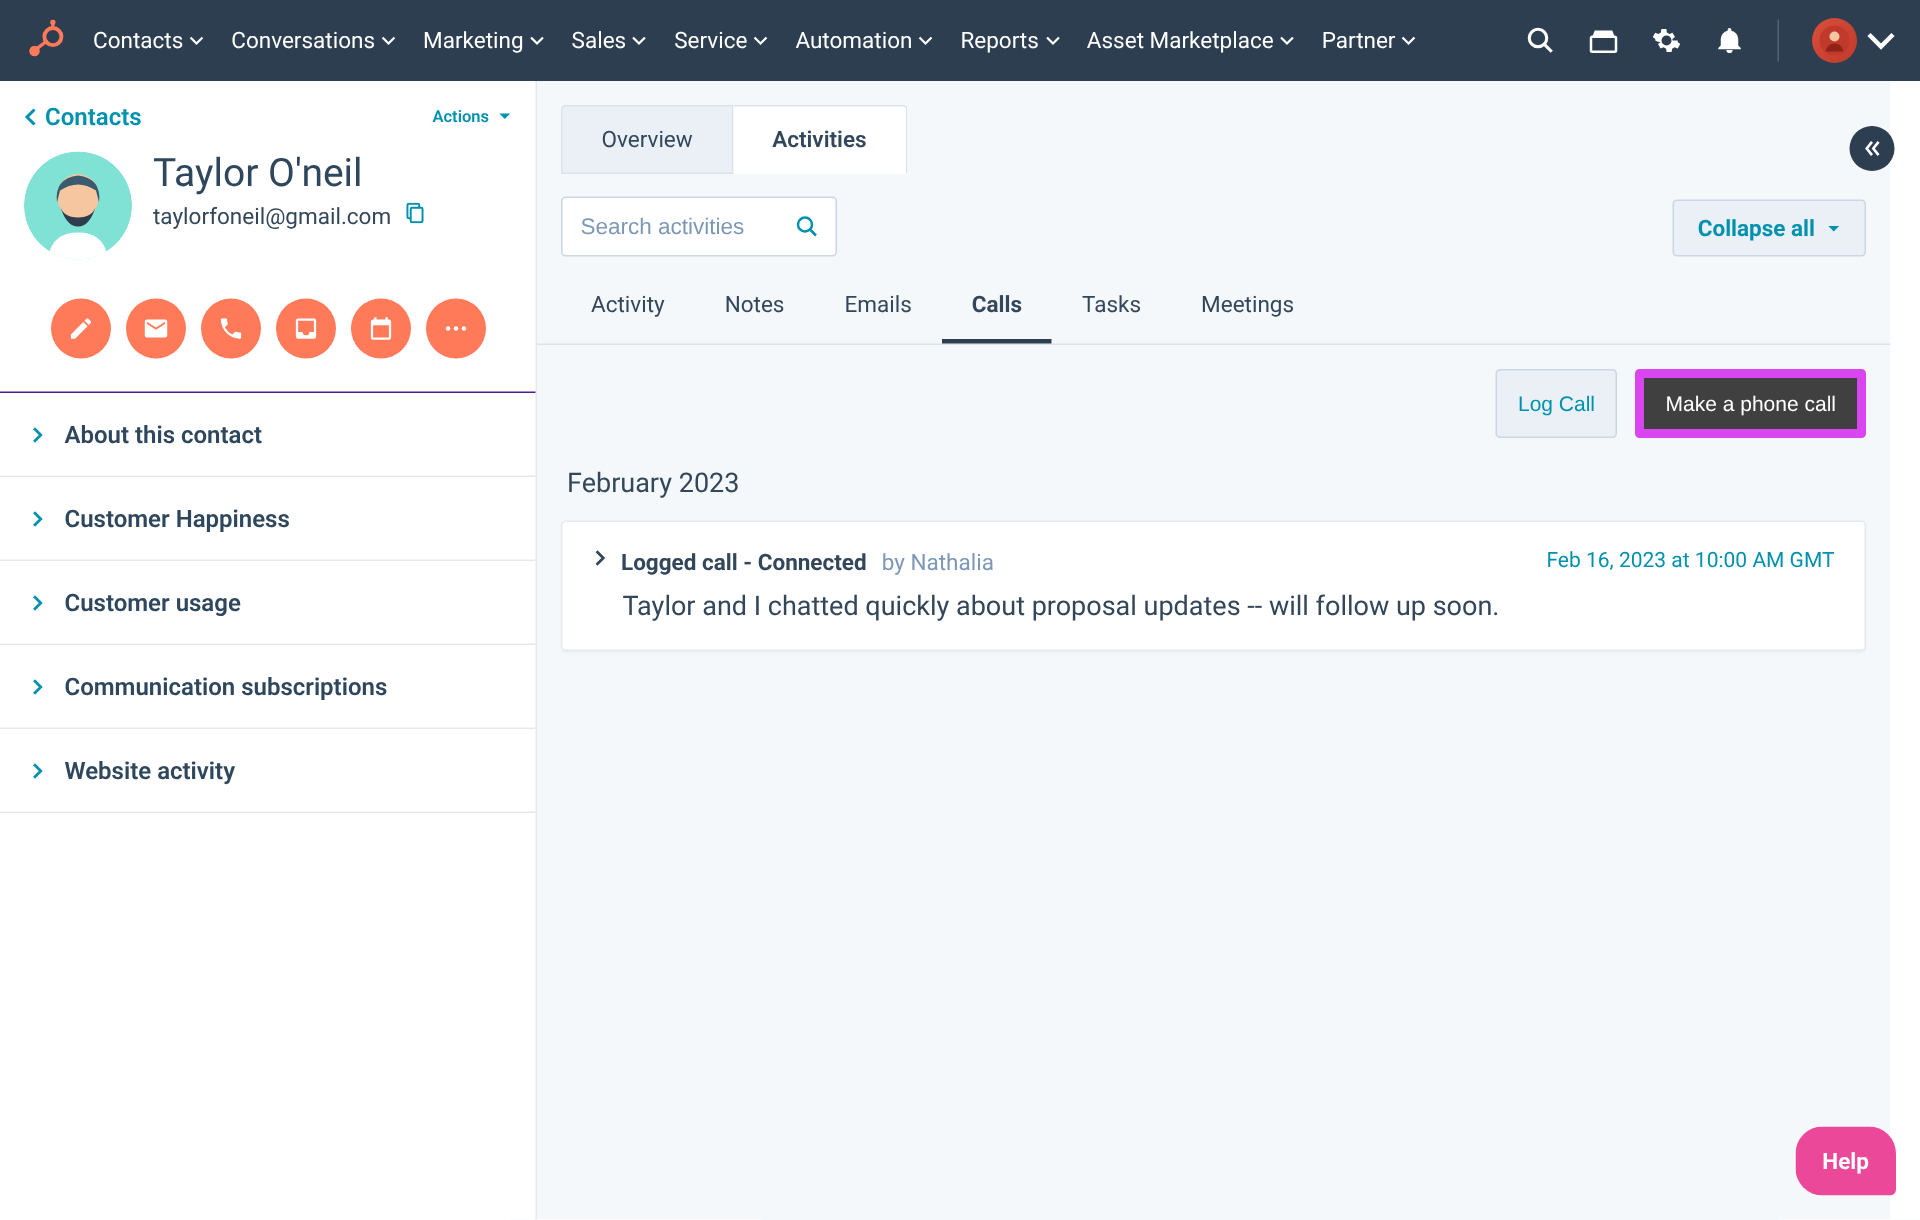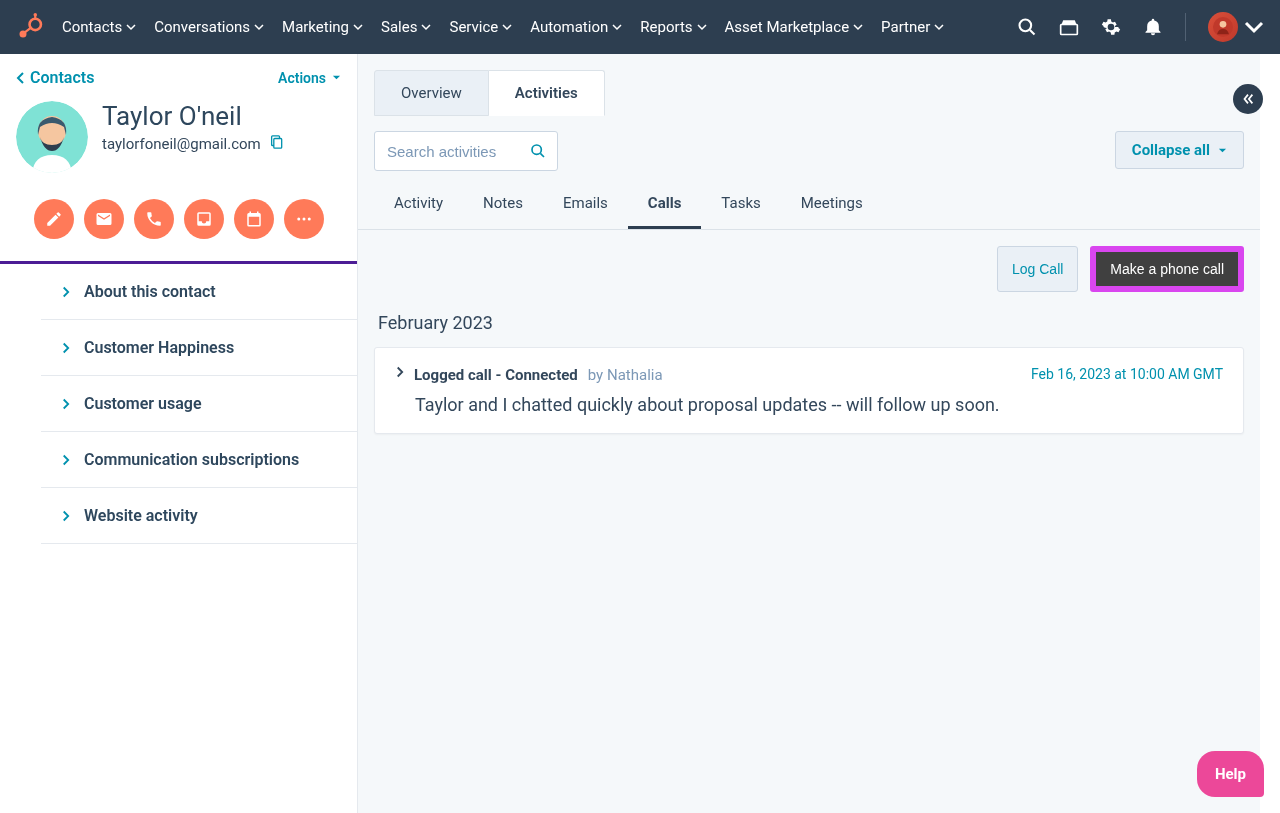--- a/index.html
+++ b/index.html
@@ -20,48 +20,48 @@
 .layout { display: flex; height: calc(813px - 54px); }
 .sidebar { width: 358px; border-right: 1px solid #e5e9ee; display: flex; flex-direction: column; }
 .main { flex: 1; background: #f5f8fa; display: flex; flex-direction: column; position: relative; }
 .right-rail { width: 20px; background: #fff; }
 
 
 .sb-top { padding: 14px 16px 0 16px; }
 .sb-top-row { display: flex; justify-content: space-between; align-items: center; margin-bottom: 8px; }
 .back-link { color: #0091ae; font-size: 16px; font-weight: 600; display: flex; align-items: center; gap: 4px; cursor: pointer; }
 .back-link svg { width: 10px; height: 12px; }
-.actions-btn { color: #0091ae; font-size: 14px; font-weight: 600; display: flex; align-items: center; gap: 6px; cursor: pointer; }
+.actions-btn { color: #0091ae; font-size: 11px; font-weight: 600; display: flex; align-items: center; gap: 6px; cursor: pointer; }
 .actions-btn svg { width: 9px; height: 9px; fill: #0091ae; }
 
 .contact-head { display: flex; align-items: flex-start; gap: 14px; padding: 6px 16px 14px 16px; }
 .contact-avatar { width: 72px; height: 72px; border-radius: 50%; flex-shrink: 0; }
 .contact-name { font-size: 26px; font-weight: 400; color: #2e475d; margin-bottom: 2px; line-height: 1.2; }
 .contact-email-row { display: flex; align-items: center; gap: 8px; }
 .contact-email { font-size: 15px; color: #33475b; }
 .copy-btn { cursor: pointer; }
 .copy-btn svg { width: 14px; height: 14px; color: #0091ae; }
 
 .action-icons { display: flex; gap: 10px; padding: 12px 0 22px 0; justify-content: center; }
 .action-icon { width: 40px; height: 40px; border-radius: 50%; background: #ff7a59; display: flex; align-items: center; justify-content: center; cursor: pointer; }
 .action-icon svg { width: 18px; height: 18px; color: #fff; }
 
-.accordion-sec { border-top: 3px solid #4c1d95; padding-left: 41px; }
+.accordion-sec { border-top: 1px solid #4c1d95; }
 .accordion-item { border-bottom: 1px solid #e5e9ee; padding: 18px 20px; display: flex; align-items: center; gap: 14px; cursor: pointer; }
 .accordion-item svg { width: 9px; height: 12px; color: #0091ae; flex-shrink: 0; }
 .accordion-item span { font-size: 16px; font-weight: 600; color: #2e475d; }
 
 
 .tabs-top { padding: 16px 0 0 16px; display: flex; }
 .tab-top { padding: 13px 26px; border: 1px solid #dbe2e8; background: #eaf0f6; font-size: 15px; color: #33475b; cursor: pointer; }
 .tab-top.active { background: #fff; border-bottom: 1px solid #fff; font-weight: 600; }
 .tab-top:first-child { border-radius: 3px 0 0 0; }
 .tab-top:last-child { border-radius: 0 3px 0 0; border-left: none; }
 
-.search-row { display: flex; justify-content: space-between; align-items: flex-start; padding: 15px 16px; }
+.search-row { display: flex; justify-content: space-between; align-items: flex-end; padding: 15px 16px; }
 .search-box { position: relative; }
 .search-box input { width: 184px; height: 40px; padding: 0 40px 0 12px; border: 1px solid #cbd6e2; border-radius: 3px; font-size: 15px; background: #fff; color: #33475b; }
 .search-box input::placeholder { color: #7c98b6; }
 .search-box svg { position: absolute; right: 12px; top: 50%; transform: translateY(-50%); width: 16px; height: 16px; color: #0091ae; }
 .collapse-btn { padding: 9px 16px; background: #eaf0f6; border: 1px solid #cbd6e2; border-radius: 3px; color: #0091ae; font-size: 15px; font-weight: 700; display: flex; align-items: center; gap: 8px; cursor: pointer; }
 .collapse-btn svg { width: 9px; height: 9px; fill: #0091ae; }
 
 .subtabs { display: flex; padding: 0 16px; border-bottom: 1px solid #dbe2e8; gap: 0; }
 .subtab { padding: 8px 20px 14px 20px; font-size: 15px; color: #33475b; cursor: pointer; border-bottom: 3px solid transparent; }
 .subtab.active { font-weight: 700; border-bottom-color: #2d3e50; }

